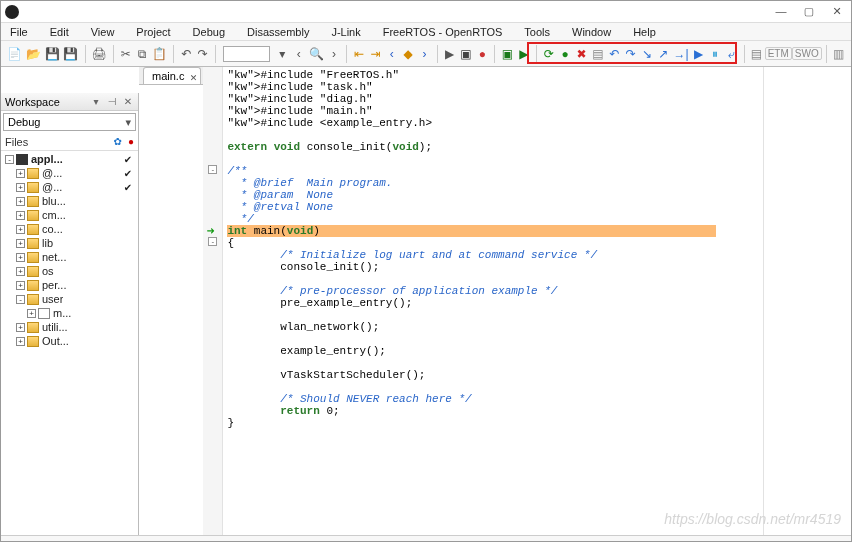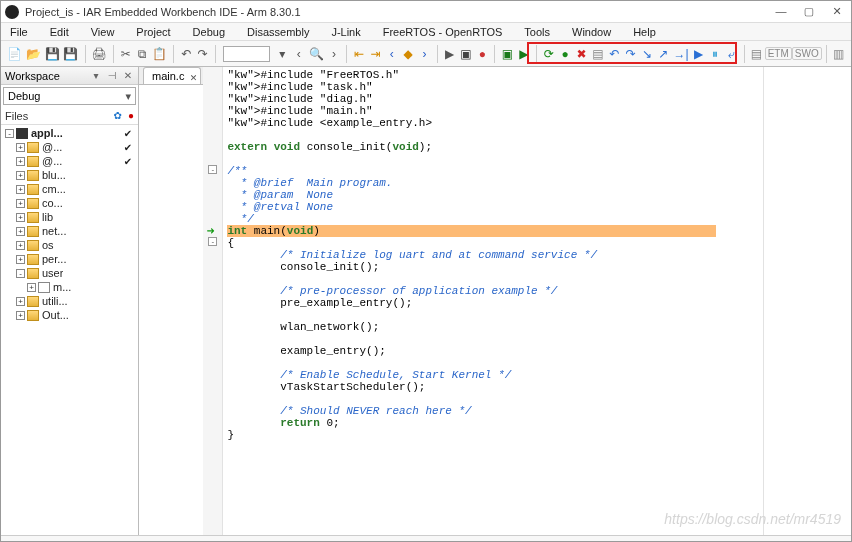--- a/index.html
+++ b/index.html
@@ -10,21 +10,21 @@
   .win-controls { margin-left: auto; display: flex; gap: 8px; }
   .win-controls span { width: 20px; text-align: center; color: #555; cursor: pointer; }
   .menubar { height: 18px; display: flex; align-items: center; background: #f7f7f7; border-bottom: 1px solid #ddd; padding: 0 2px; gap: 8px; }
   .menubar .menu-item { padding: 2px 7px; color: #222; cursor: pointer; }
   .toolbar { height: 26px; background: #f7f7f7; border-bottom: 1px solid #bbb; display: flex; align-items: center; padding: 0 4px; position: relative; }
   .tbtn { width: 16px; height: 16px; margin: 0 2px; display: inline-flex; align-items: center; justify-content: center; font-size: 12px; color: #555; cursor: pointer; }
   .sep { width:1px; height:18px; background:#ccc; margin:0 4px; }
   .searchbox { width: 60px; height:16px; border:1px solid #aaa; background:#fff; margin:0 4px; }
   .debug-highlight { position: absolute; right: 114px; top: 1px; width: 210px; height: 22px; border: 2px solid #e02020; pointer-events: none; }
   .content { display: flex; height: calc(100% - 72px); }
-  .ws-panel { width: 138px; background: #fff; border-right: 1px solid #bbb; display:flex; flex-direction:column; }
+  .ws-panel { width: 138px; background: #fff; border-right: 1px solid #bbb; display:flex; flex-direction:column;margin-top:26px; }
   .ws-header { height: 18px; background: linear-gradient(#f8f8f8,#e6e6e6); border-bottom:1px solid #ccc; display:flex; align-items:center; padding:0 4px; font-size:11px; }
   .ws-header .tools { margin-left:auto; display:flex; gap:4px; }
   .ws-header .tools span { width:12px; text-align:center; color:#666; cursor:pointer; font-size:10px; }
   .ws-combo { margin:2px; height:18px; border:1px solid #aaa; background:#fff; display:flex; align-items:center; padding:0 4px; font-size:11px; }
   .ws-combo::after { content:"▾"; margin-left:auto; color:#555; }
   .ws-subhead { height:18px; display:flex; align-items:center; border-bottom:1px solid #ddd; padding:0 4px; }
   .ws-subhead .th-files { font-size:11px; color:#333; }
   .ws-subhead .th-icons { margin-left:auto; display:flex; gap:6px; }
   .ws-subhead .th-icons span { font-size:10px; color:#666; }
   .ws-subhead .th-icons .dot-red { color:#c00; }
@@ -57,21 +57,20 @@
   .scroll-h { height:16px; background:#f0f0f0; border-top:1px solid #ccc; }
   .statusbar { height:6px; background:#f7f7f7; border-top:1px solid #ccc; }
   .watermark { position:absolute; right:10px; bottom:14px; font-size:14px; color:#d5d5d5; font-style:italic; pointer-events:none; }
   .chip { font-size:10px; color:#888; border:1px solid #ccc; padding:0 2px; border-radius:2px; }
 </style>
 </head>
 <body>
 
 <div class="titlebar">
   <span class="app-icon"></span>
-  <span class="title">Project_is - IAR Embedded Workbench IDE - Arm 8.30.1</span>
   <div class="win-controls">
     <span>—</span>
     <span>▢</span>
     <span>✕</span>
   </div>
 </div>
 
 <div class="menubar" id="menubar">
     <span class="menu-item">File</span>
     <span class="menu-item">Edit</span>
@@ -271,21 +270,20 @@
 <span class="cmt">        /* Initialize log uart and at command service */</span>
         console_init();
 
 <span class="cmt">        /* pre-processor of application example */</span>
         pre_example_entry();
 
         wlan_network();
 
         example_entry();
 
-<span class="cmt">        /* Enable Schedule, Start Kernel */</span>
         vTaskStartScheduler();
 
 <span class="cmt">        /* Should NEVER reach here */</span>
         <span class="kw">return</span> 0;
 }
 </div>
       <div class="vline"></div>
     </div>
     <div class="scroll-h"></div>
   </div>

